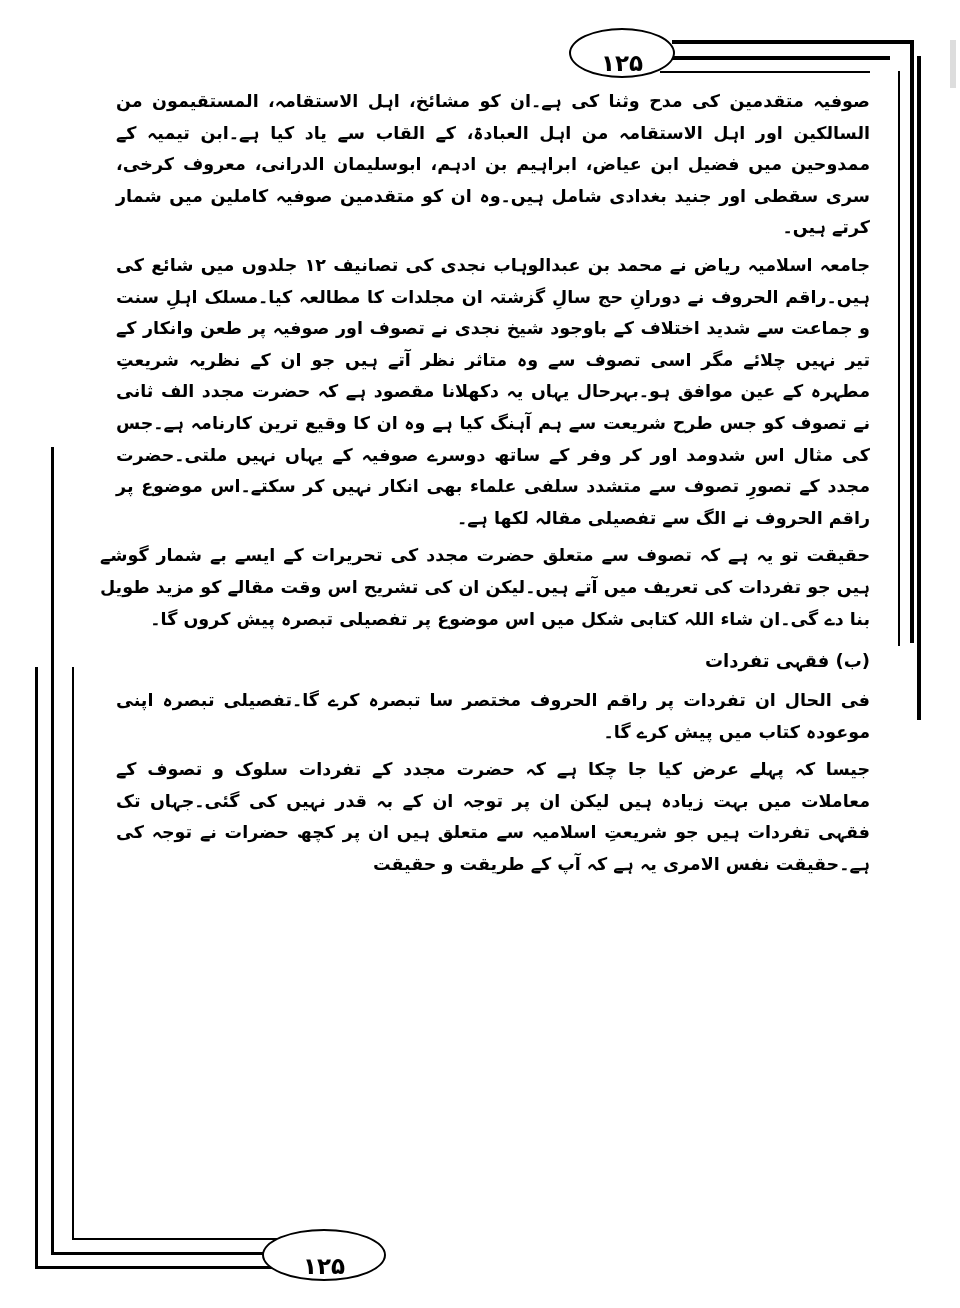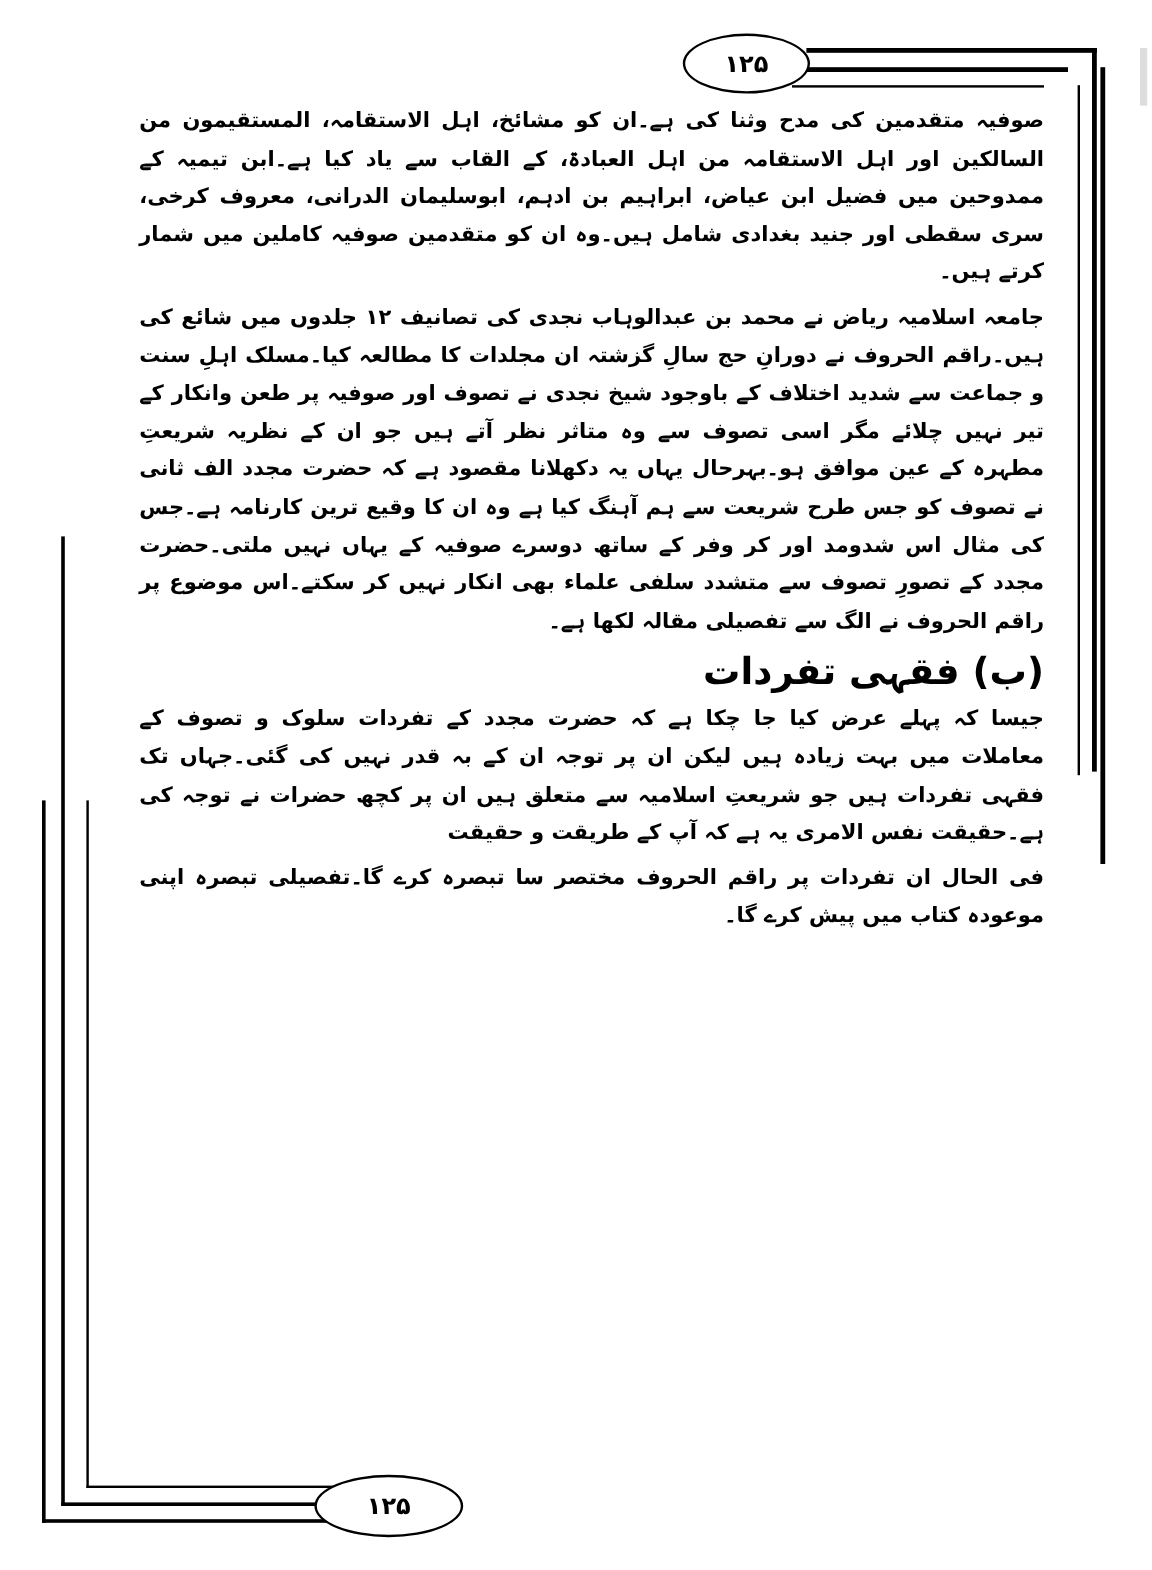--- a/index.html
+++ b/index.html
@@ -3,33 +3,33 @@
 <meta charset="utf-8">
 <style>
   html, body { margin: 0; padding: 0; }
   body {
     width: 960px; height: 1308px; background: #ffffff; position: relative; overflow: hidden;
     font-family: "DejaVu Sans", sans-serif; color: #000;
   }
   .frame-line { position: absolute; background: #000; }
   .page-oval {
     position: absolute; width: 106px; height: 50px; border: 2.5px solid #000; border-radius: 50%;
-    background: #fff; display: flex; align-items: center; justify-content: center;
-    font-family: "DejaVu Sans", sans-serif; font-weight: bold; font-size: 20px; box-sizing: border-box;
+    background: #fff; display: flex; align-items: flex-end; justify-content: center;
+    font-family: "DejaVu Sans", sans-serif; font-weight: bold; font-size: 23px; box-sizing: border-box;
   }
   .content {
     position: absolute; left: 100px; top: 86px; width: 770px;
     direction: rtl; text-align: justify; text-align-last: right;
     font-family: "DejaVu Sans", sans-serif; font-size: 17.5px; line-height: 31.6px;
     font-weight: bold;
   }
   .para { margin: 0 0 6px 16px; }
   .para-indent { margin: 0 0 6px 0; }
   .heading {
-    font-size: 31px; line-height: 40px; font-weight: bold; margin: 6px 0 4px 0; text-align: center;
+    font-size: 18px; line-height: 40px; font-weight: bold; margin: 6px 0 4px 0; text-align: center;
   }
   .speck { position: absolute; background: #bbb; }
 </style>
 </head>
 <body>
 
 <div class="frame-line" style="left:672px; top:40px; width:242px; height:4px;"></div>
 <div class="frame-line" style="left:672px; top:56px; width:218px; height:4px;"></div>
 <div class="frame-line" style="left:660px; top:71px; width:210px; height:2px;"></div>
 <div class="frame-line" style="left:910px; top:40px; width:4px; height:603px;"></div>
@@ -49,16 +49,17 @@
 
 <div class="page-oval" style="left:262px; top:1229px; width:124px; height:52px;">
   <span>۱۲۵</span>
 </div>
 
 <div class="speck" style="left:950px; top:40px; width:6px; height:48px; opacity:0.5;"></div>
 
 <div class="content">
   <p class="para">صوفیہ متقدمین کی مدح وثنا کی ہے۔ان کو مشائخ، اہل الاستقامہ، المستقیمون من السالکین اور اہل الاستقامہ من اہل العبادۃ، کے القاب سے یاد کیا ہے۔ابن تیمیہ کے ممدوحین میں فضیل ابن عیاض، ابراہیم بن ادہم، ابوسلیمان الدرانی، معروف کرخی، سری سقطی اور جنید بغدادی شامل ہیں۔وہ ان کو متقدمین صوفیہ کاملین میں شمار کرتے ہیں۔</p>
   <p class="para">جامعہ اسلامیہ ریاض نے محمد بن عبدالوہاب نجدی کی تصانیف ۱۲ جلدوں میں شائع کی ہیں۔راقم الحروف نے دورانِ حج سالِ گزشتہ ان مجلدات کا مطالعہ کیا۔مسلک اہلِ سنت و جماعت سے شدید اختلاف کے باوجود شیخ نجدی نے تصوف اور صوفیہ پر طعن وانکار کے تیر نہیں چلائے مگر اسی تصوف سے وہ متاثر نظر آتے ہیں جو ان کے نظریہ شریعتِ مطہرہ کے عین موافق ہو۔بہرحال یہاں یہ دکھلانا مقصود ہے کہ حضرت مجدد الف ثانی نے تصوف کو جس طرح شریعت سے ہم آہنگ کیا ہے وہ ان کا وقیع ترین کارنامہ ہے۔جس کی مثال اس شدومد اور کر وفر کے ساتھ دوسرے صوفیہ کے یہاں نہیں ملتی۔حضرت مجدد کے تصورِ تصوف سے متشدد سلفی علماء بھی انکار نہیں کر سکتے۔اس موضوع پر راقم الحروف نے الگ سے تفصیلی مقالہ لکھا ہے۔</p>
+  <p class="para-indent">حقیقت تو یہ ہے کہ تصوف سے متعلق حضرت مجدد کی تحریرات کے ایسے بے شمار گوشے ہیں جو تفردات کی تعریف میں آتے ہیں۔لیکن ان کی تشریح اس وقت مقالے کو مزید طویل بنا دے گی۔ان شاء اللہ کتابی شکل میں اس موضوع پر تفصیلی تبصرہ پیش کروں گا۔</p>
   <h2 class="heading">(ب) فقہی تفردات</h2>
+  <p class="para">فی الحال ان تفردات پر راقم الحروف مختصر سا تبصرہ کرے گا۔تفصیلی تبصرہ اپنی موعودہ کتاب میں پیش کرے گا۔</p>
   <p class="para">جیسا کہ پہلے عرض کیا جا چکا ہے کہ حضرت مجدد کے تفردات سلوک و تصوف کے معاملات میں بہت زیادہ ہیں لیکن ان پر توجہ ان کے بہ قدر نہیں کی گئی۔جہاں تک فقہی تفردات ہیں جو شریعتِ اسلامیہ سے متعلق ہیں ان پر کچھ حضرات نے توجہ کی ہے۔حقیقت نفس الامری یہ ہے کہ آپ کے طریقت و حقیقت</p>
-  <p class="para">فی الحال ان تفردات پر راقم الحروف مختصر سا تبصرہ کرے گا۔تفصیلی تبصرہ اپنی موعودہ کتاب میں پیش کرے گا۔</p>
 </div>
 
 </body></html>

